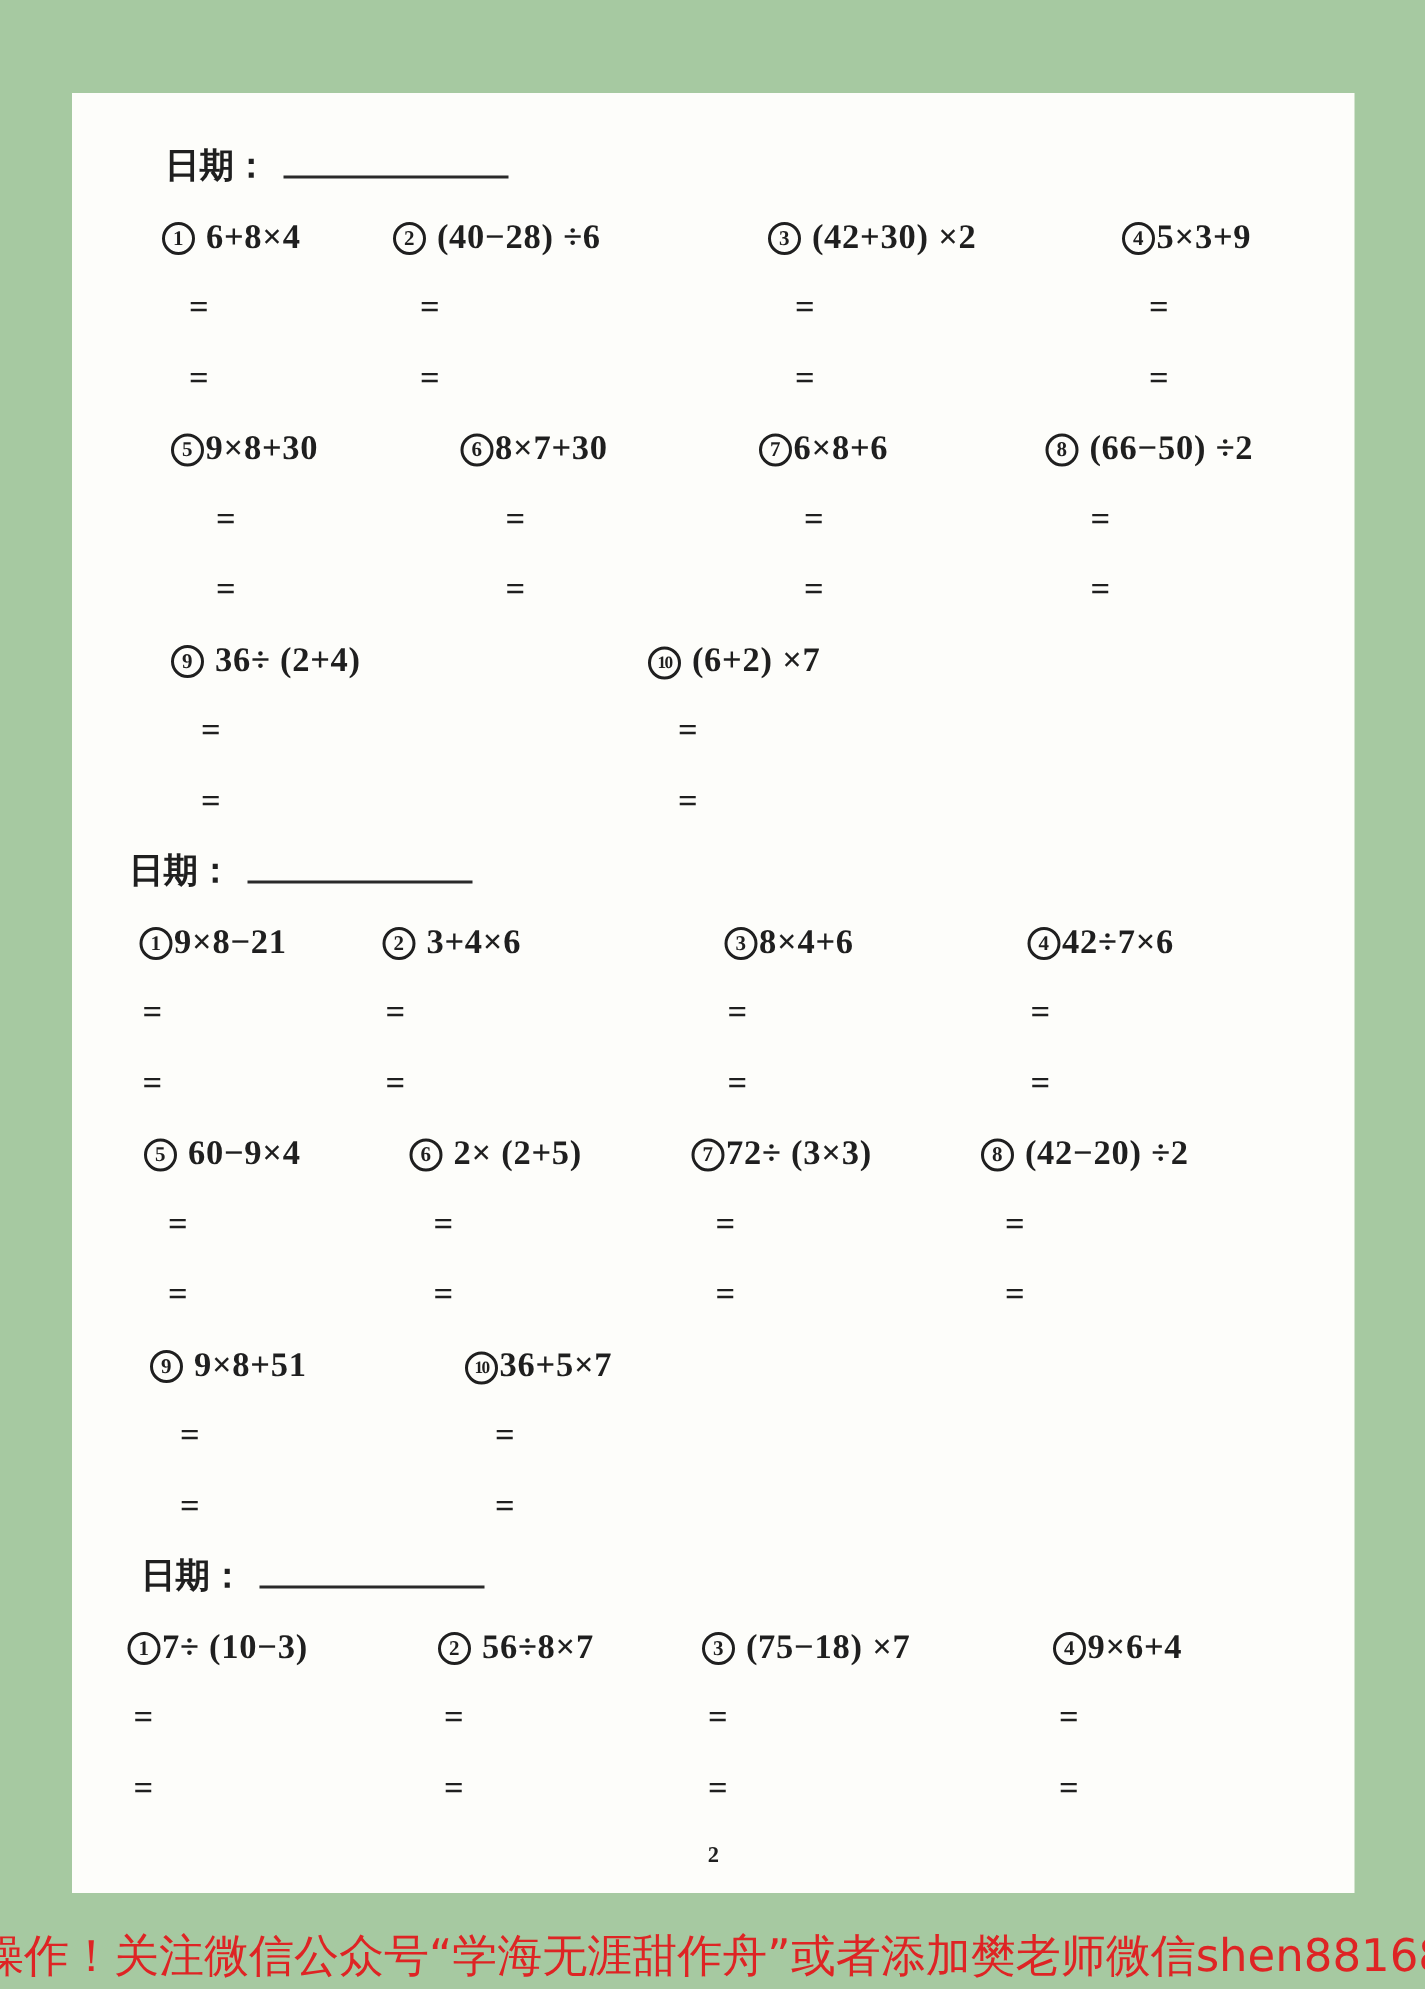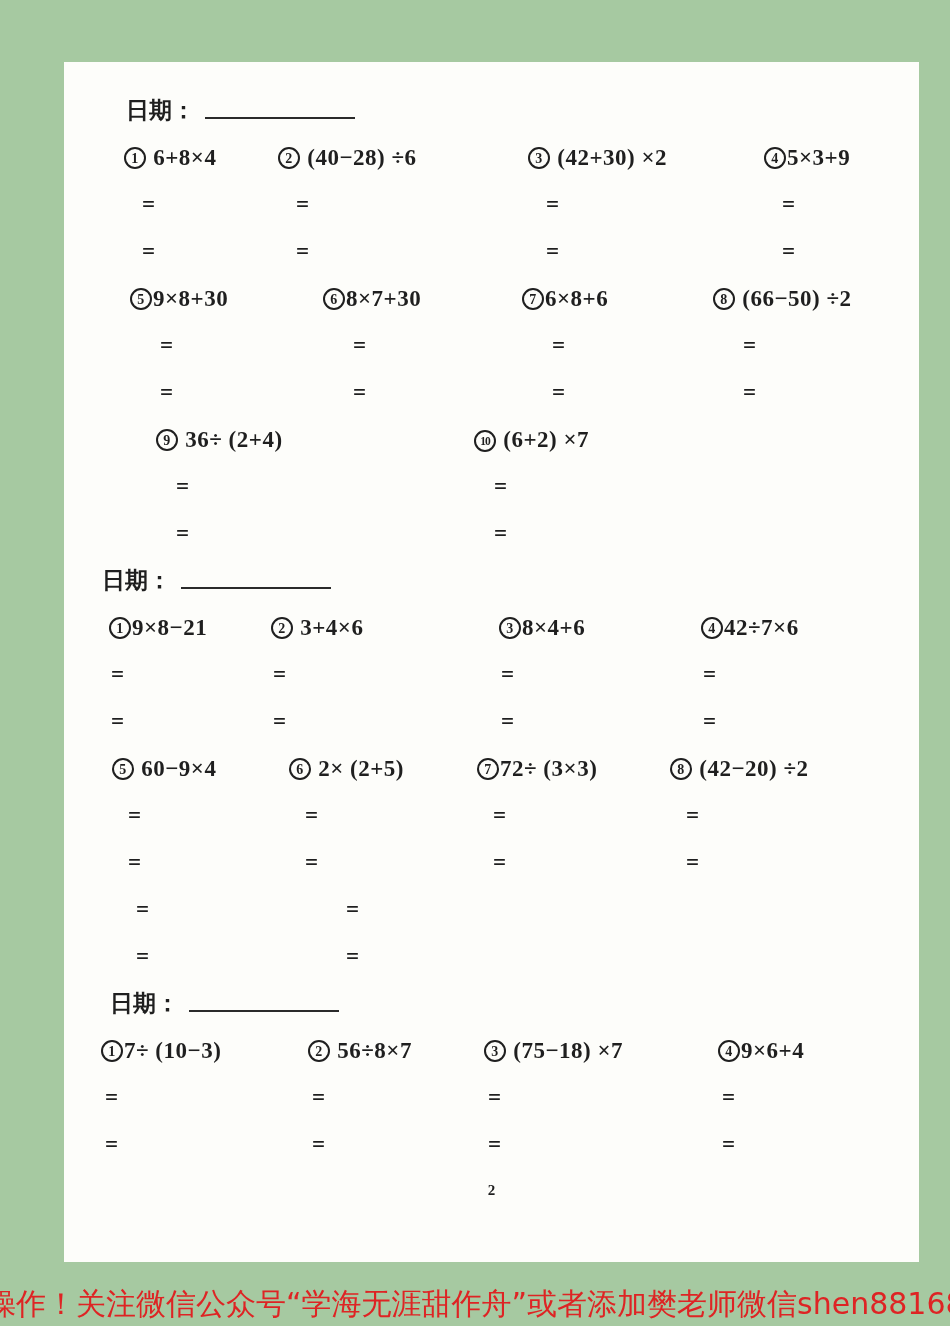--- a/index.html
+++ b/index.html
@@ -5,21 +5,21 @@
   html, body { margin: 0; padding: 0; }
   body {
     width: 950px; height: 1326px;
     background: #a6c9a1;
     position: relative;
     overflow: hidden;
     font-family: "Liberation Serif", "DejaVu Serif", serif;
   }
   .paper {
     position: absolute;
-    left: 64px; top: 62px;
+    left: 48px; top: 62px;
     width: 855px; height: 1200px;
     background: #fdfdfa;
     box-sizing: border-box;
     padding-top: 25px;
     color: #1f1f1f;
   }
   .date-line {
     height: 47px;
     display: flex;
     align-items: center;
@@ -42,21 +42,21 @@
     align-items: center;
     font-weight: 700;
     font-size: 23px;
     letter-spacing: 0.5px;
   }
   .cell { white-space: nowrap; }
   .eq-cell { padding-left: var(--eqi, 18px); }
   
   .r-s0r0 { padding-left: 60px; grid-template-columns: 142px 238px 224px auto; gap: 12px; --eqi: 18px; }
   .r-s0r1 { padding-left: 66px; grid-template-columns: 164px 170px 162px auto; gap: 29px; --eqi: 30px; }
-  .r-s0r2 { padding-left: 92px; grid-template-columns: 318px auto;             --eqi: 20px; }
+  .r-s0r2 { padding-left: 66px; grid-template-columns: 318px auto;             --eqi: 20px; }
   .r-s1r0 { padding-left: 45px; grid-template-columns: 162px 228px 202px auto; --eqi: 2px;  }
   .r-s1r1 { padding-left: 48px; grid-template-columns: 177px 188px 193px auto; --eqi: 16px; }
   .r-s1r2 { padding-left: 52px; grid-template-columns: 210px auto;             --eqi: 20px; }
   .r-s2r0 { padding-left: 37px; grid-template-columns: 207px 176px 234px auto; --eqi: 4px;  }
   .circ {
     display: inline-block;
     width: 22px; height: 22px;
     line-height: 19px;
     border: 2px solid #1f1f1f;
     border-radius: 50%;
@@ -178,20 +178,24 @@
           <div class="cell eq-cell">=</div>
           <div class="cell eq-cell">=</div>
         </div>
         <div class="row r-s1r1">
           <div class="cell eq-cell">=</div>
           <div class="cell eq-cell">=</div>
           <div class="cell eq-cell">=</div>
           <div class="cell eq-cell">=</div>
         </div>
         <div class="row r-s1r2">
+          <div class="cell"><span class="circ">9</span> 9×8+51</div>
+          <div class="cell"><span class="circ ten">10</span>36+5×7</div>
+        </div>
+        <div class="row r-s1r2">
           <div class="cell eq-cell">=</div>
           <div class="cell eq-cell">=</div>
         </div>
         <div class="row r-s1r2">
           <div class="cell eq-cell">=</div>
           <div class="cell eq-cell">=</div>
         </div>
       </section>
       <section class="sec sec-2">
         <div class="date-line">

